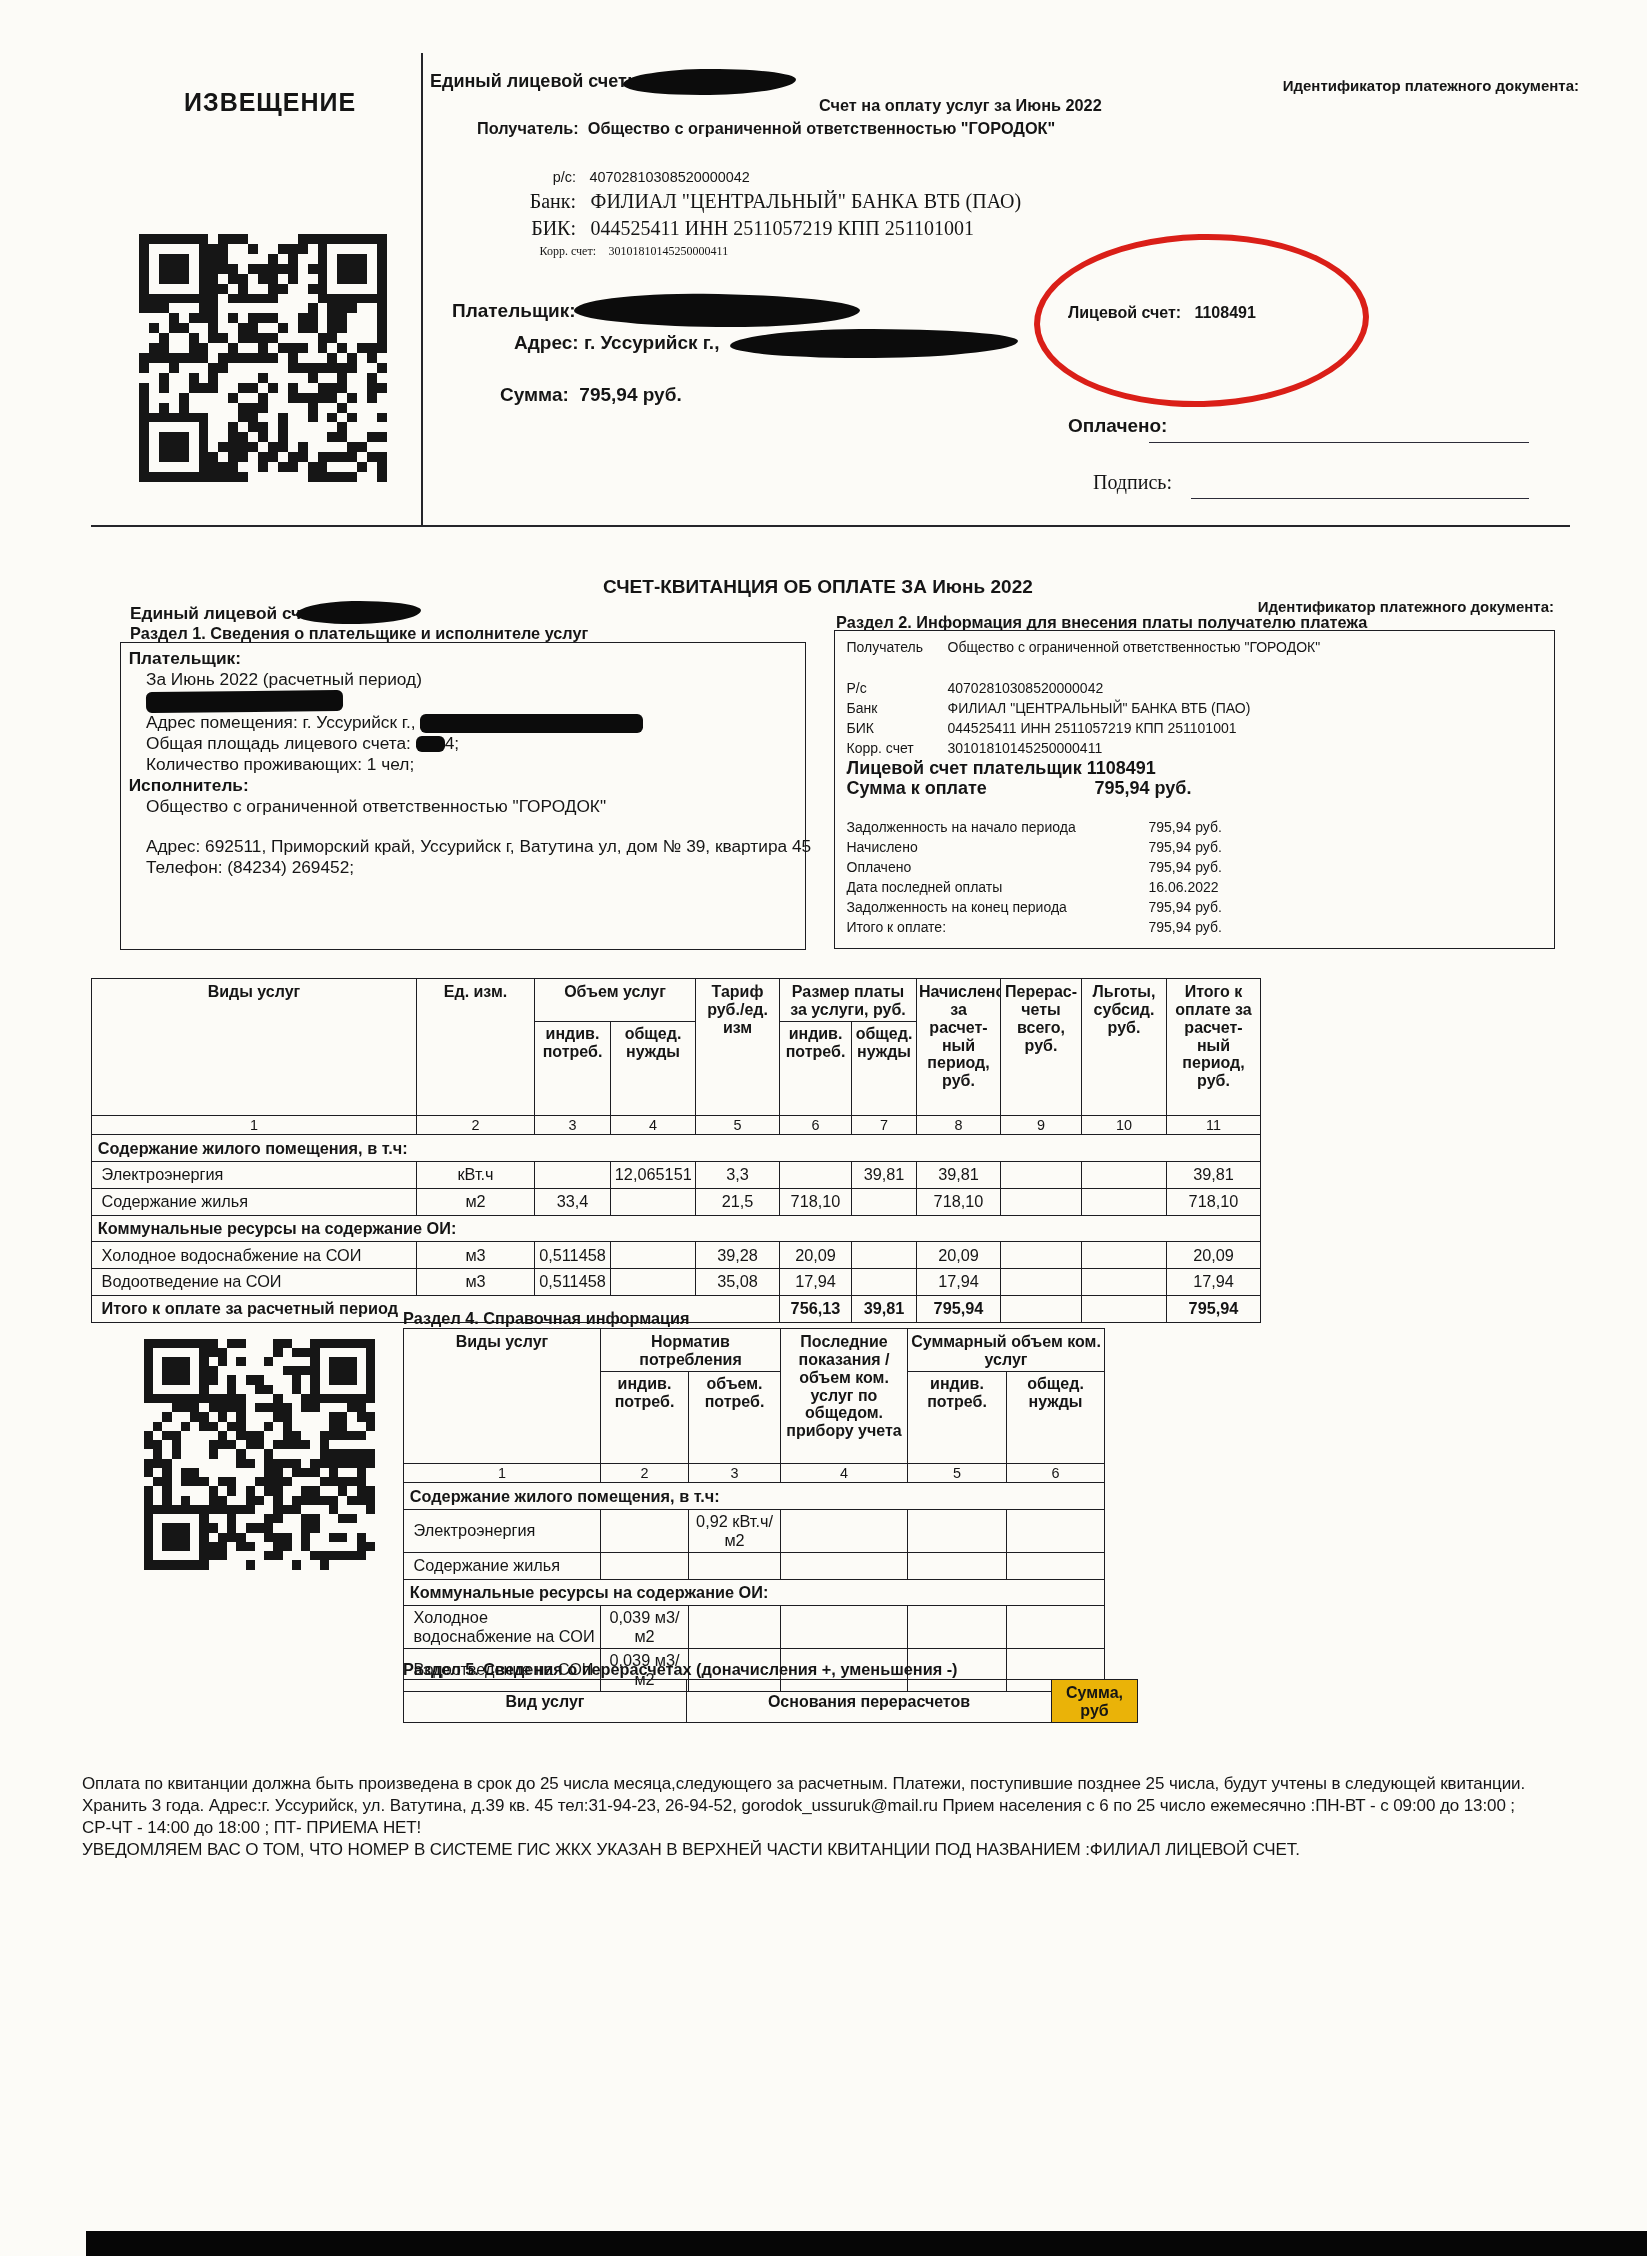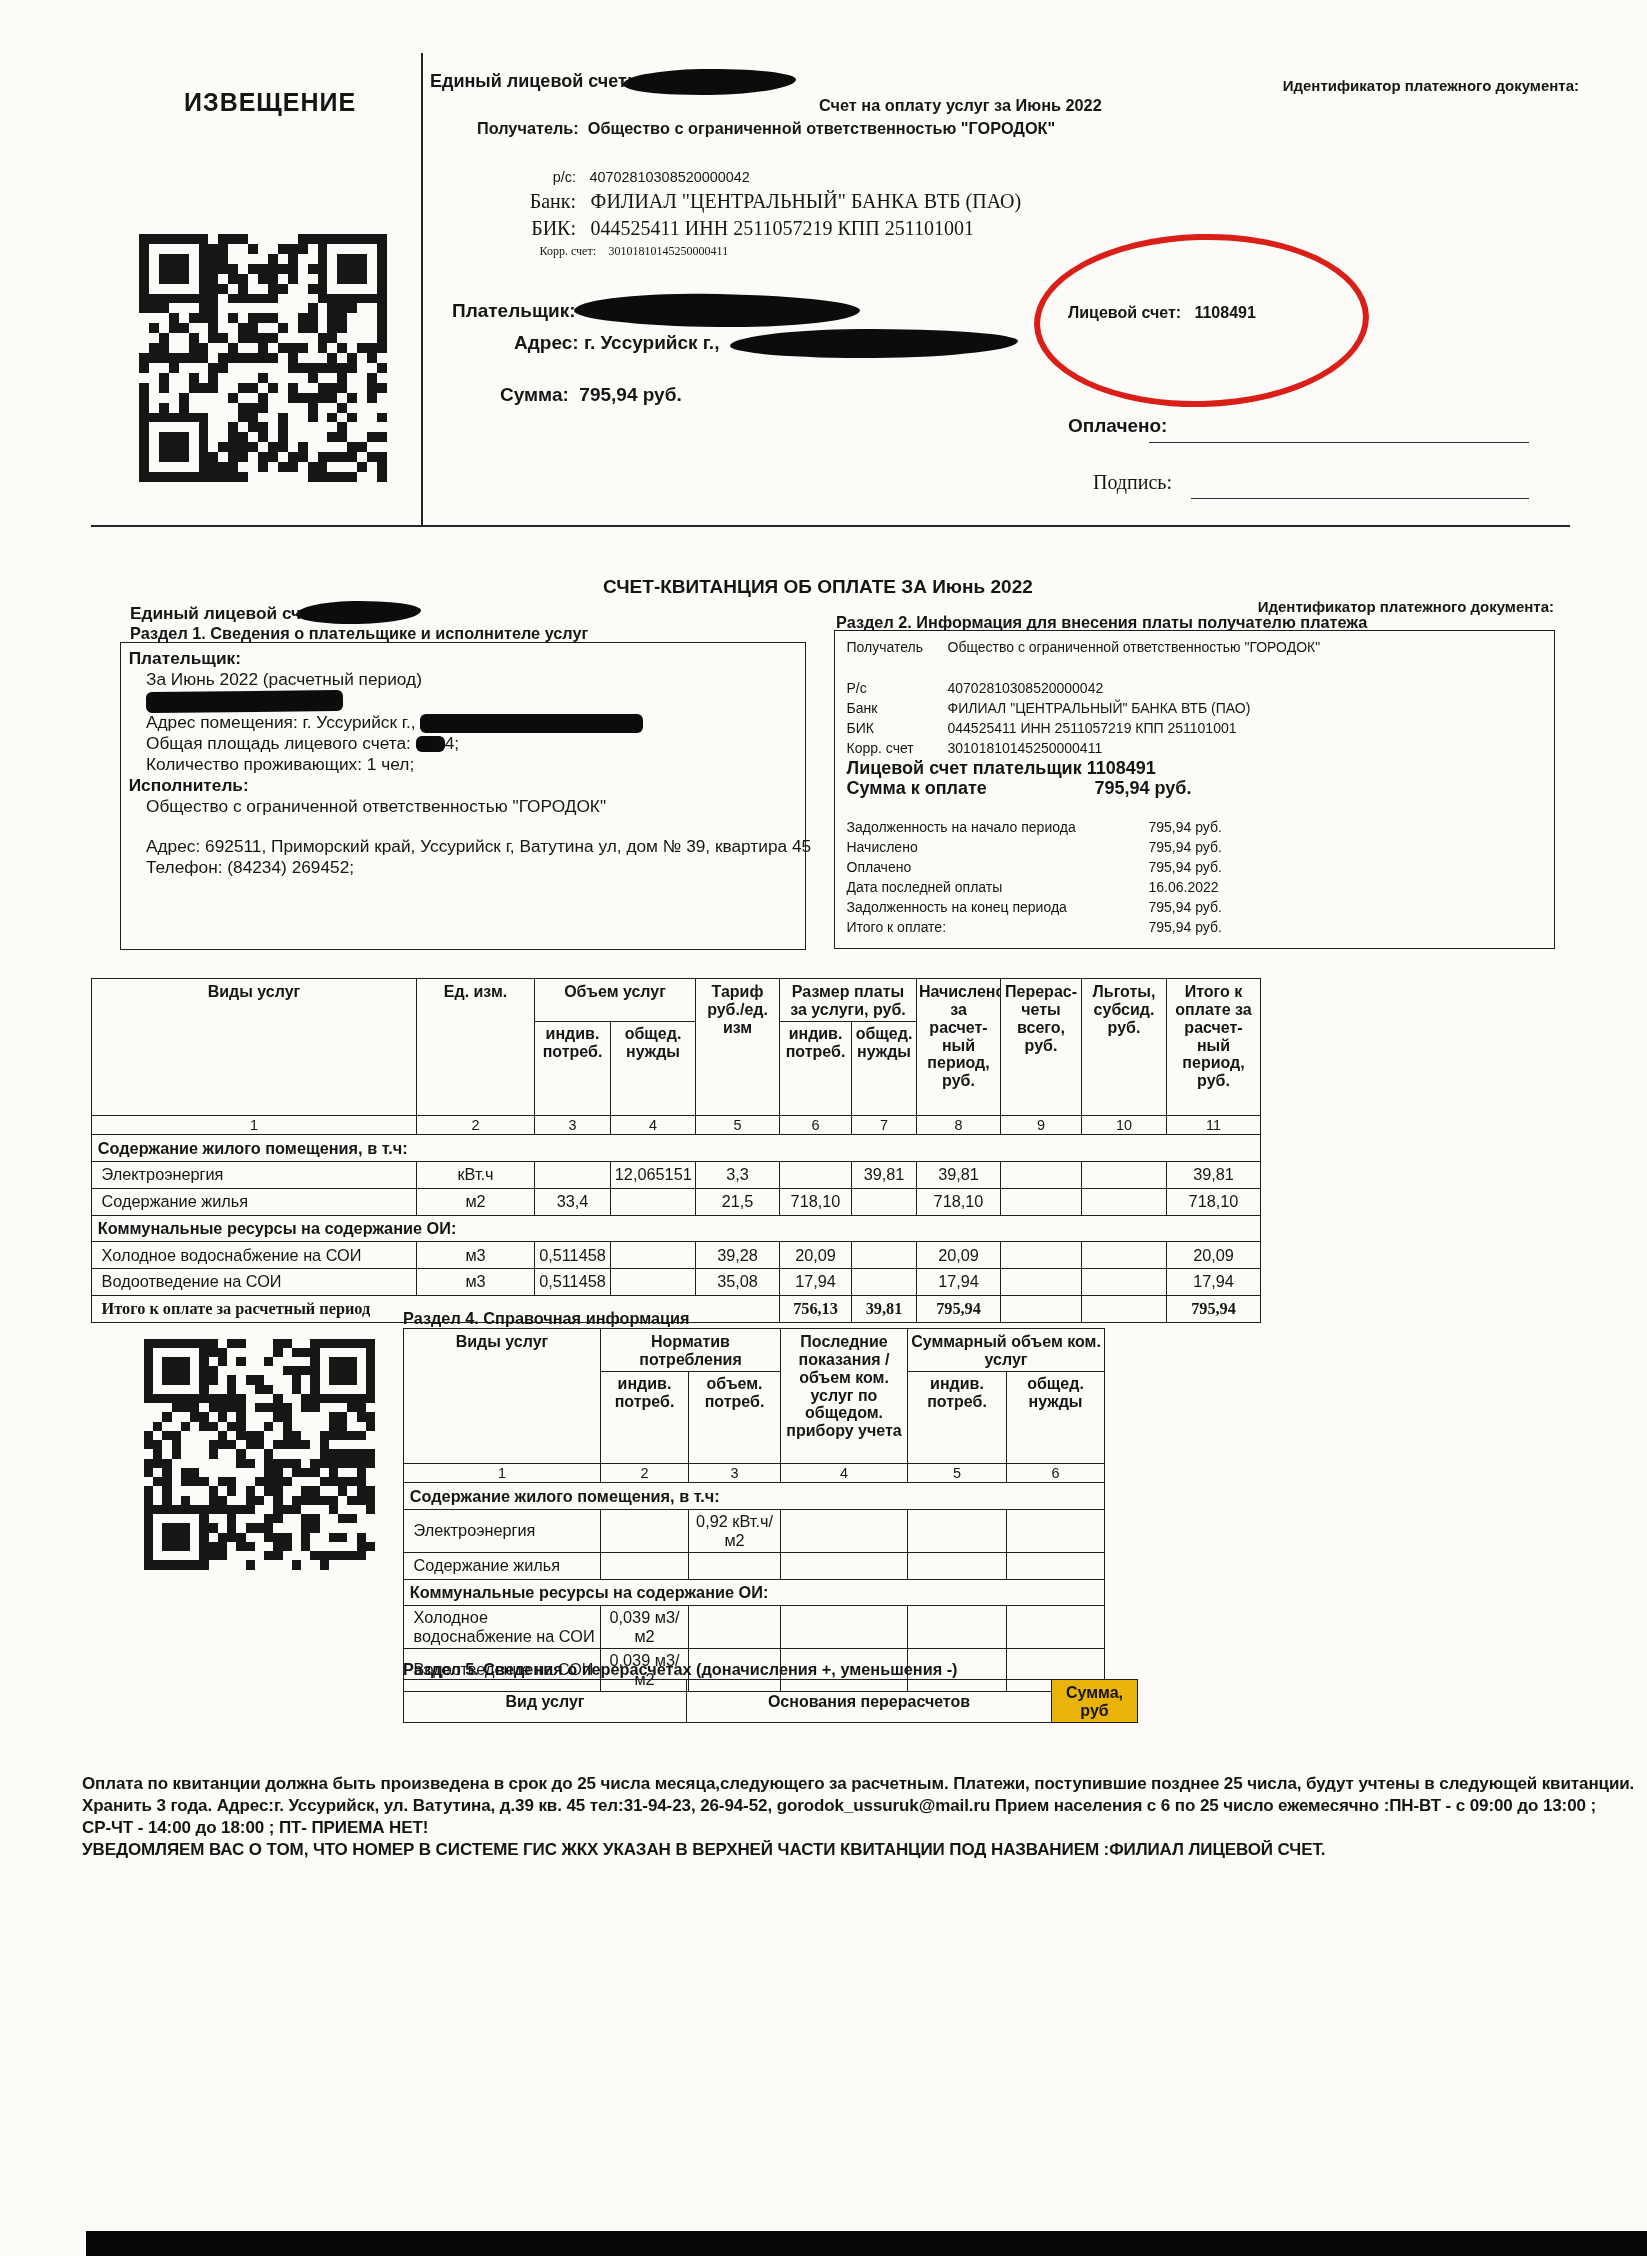--- a/index.html
+++ b/index.html
@@ -31,21 +31,21 @@
 
   
   table.bill{position:absolute;border-collapse:collapse;table-layout:fixed;}
   table.bill th,table.bill td{border:1.9px solid #1d1d22;overflow:hidden;}
   table.bill th{font-weight:bold;font-size:16px;line-height:1.12;text-align:center;
                 vertical-align:top;padding:3.8px 1.9px 1.9px 1.9px;}
   table.bill .numrow td{font-size:14.4px;height:18px;padding:0 1.9px;text-align:center;font-weight:normal;}
   table.bill tbody td{font-size:16.3px;padding:1.9px 3.8px;height:22px;text-align:center;vertical-align:middle;}
   table.bill tbody td.group{font-weight:bold;text-align:left;padding-left:5.8px;}
   table.bill tbody td.rowlabel{text-align:left;padding-left:9.6px;}
-  table.bill tbody tr.bold td{font-weight:bold;font-family:Liberation Serif, serif;}
+  table.bill tbody tr.bold td{font-weight:bold;}
   .shadecell{background:#eab308;}
 
   .footer-line{font-size:17px;line-height:22px;letter-spacing:-0.1px;white-space:nowrap;}
 </style>
 </head>
 <body>
 
 <div class="page">
 
   <div class="abs b" style="left:184px;top:88px;font-size:25px;letter-spacing:1px;">ИЗВЕЩЕНИЕ</div>
@@ -1073,21 +1073,21 @@
       </colgroup>
     <thead>
       <tr>
         <th style="height:33px;vertical-align:middle;">Вид услуг</th>
         <th style="vertical-align:middle;">Основания перерасчетов</th>
         <th class="shadecell" style="vertical-align:middle;">Сумма, руб</th>
       </tr>
     </thead>
   </table>
 
-  <div class="abs" style="left:82px;top:1773px;font-weight:bold;">
+  <div class="abs" style="left:82px;top:1773px;">
     <div class="footer-line">Оплата по квитанции должна быть произведена в срок до 25 числа месяца,следующего за расчетным. Платежи, поступившие позднее 25 числа, будут учтены в следующей квитанции.</div>
     <div class="footer-line"> Хранить  3  года. Адрес:г. Уссурийск, ул. Ватутина, д.39 кв. 45 тел:31-94-23, 26-94-52, gorodok_ussuruk@mail.ru Прием населения с 6 по 25 число ежемесячно :ПН-ВТ - с 09:00 до 13:00 ;</div>
     <div class="footer-line">СР-ЧТ - 14:00 до 18:00 ; ПТ- ПРИЕМА НЕТ!</div>
     <div class="footer-line">УВЕДОМЛЯЕМ ВАС О ТОМ, ЧТО НОМЕР В СИСТЕМЕ ГИС ЖКХ УКАЗАН В ВЕРХНЕЙ ЧАСТИ КВИТАНЦИИ ПОД НАЗВАНИЕМ :ФИЛИАЛ ЛИЦЕВОЙ СЧЕТ.</div>
   </div>
 
   <div class="abs" style="left:86px;top:2231px;width:1561px;height:26px;background:#060606;"></div>
 
 </div>
 

